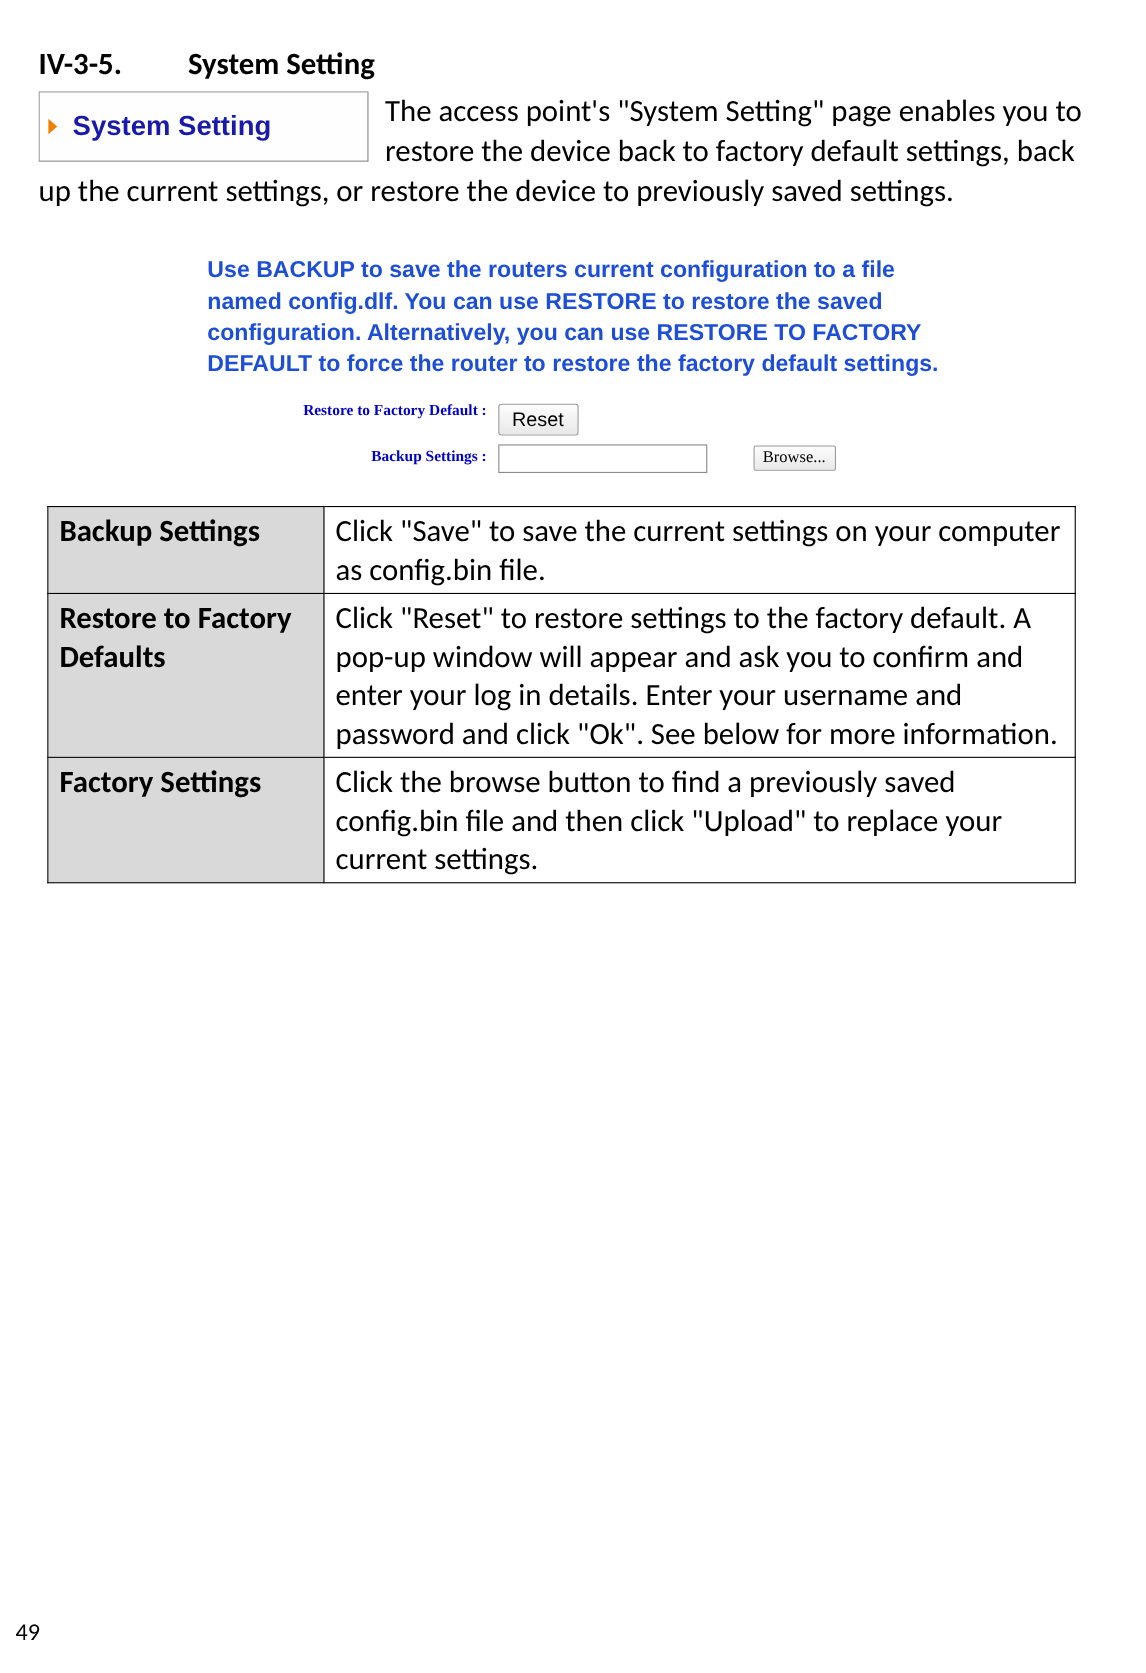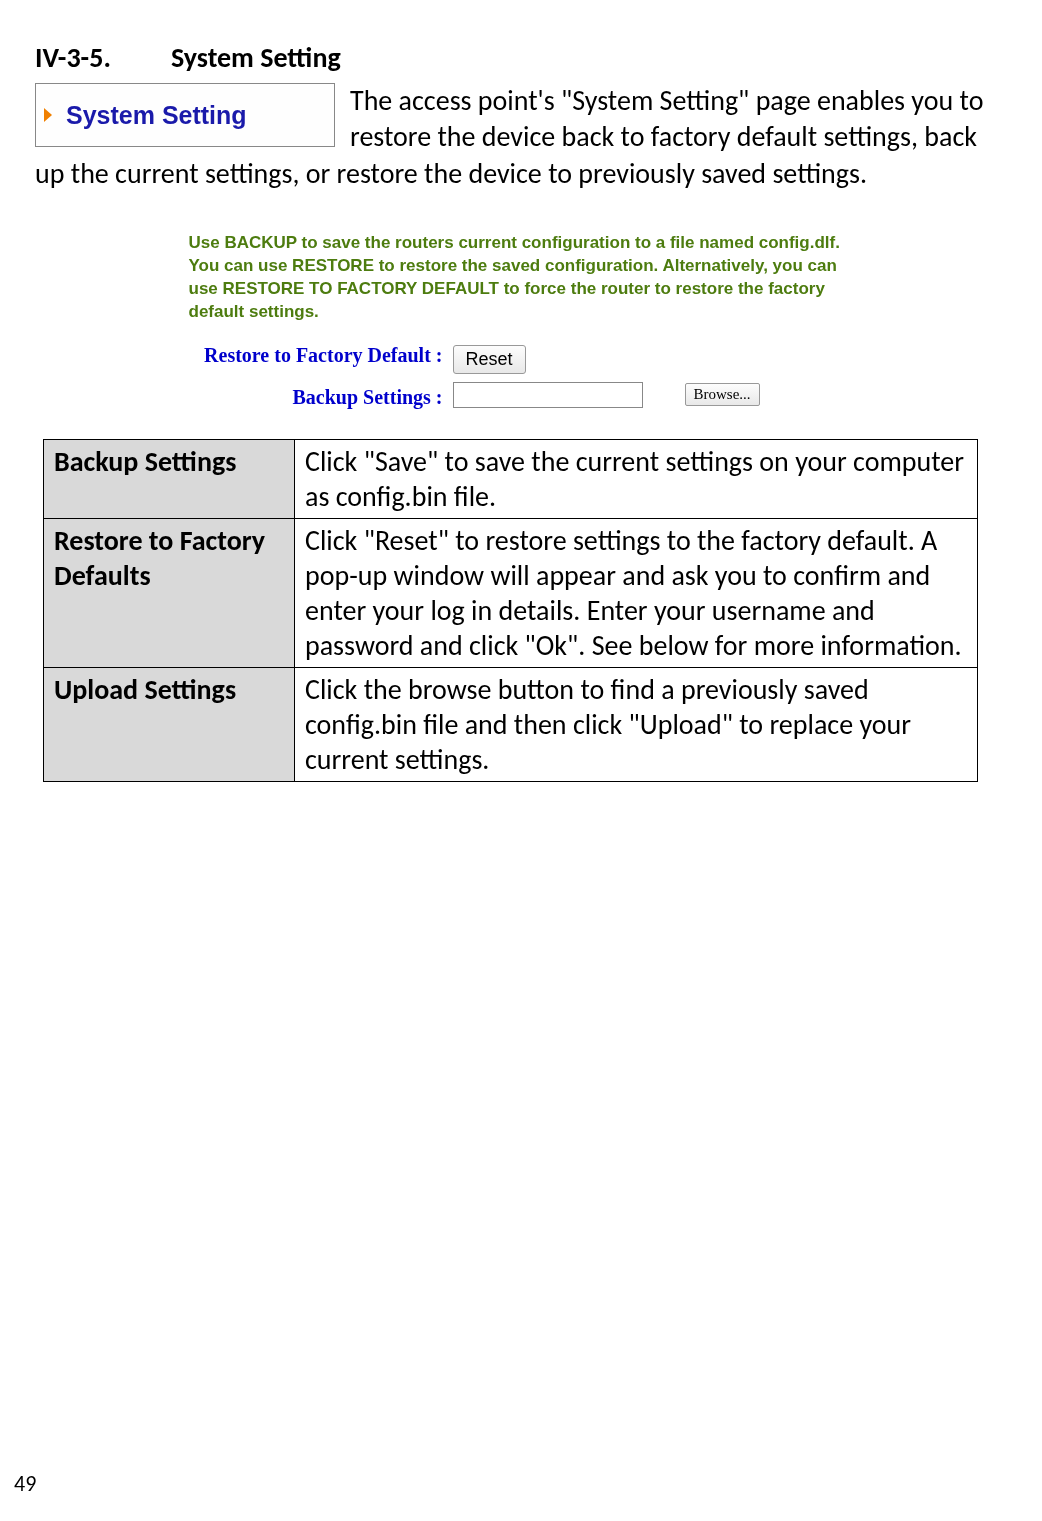--- a/index.html
+++ b/index.html
@@ -53,35 +53,35 @@
       font-weight: bold;
       font-size: 25px;
       font-family: Arial, sans-serif;
     }
     .ui-panel {
       width: 665px;
       margin: 0 auto 30px auto;
       font-family: Arial, sans-serif;
     }
     .ui-help {
-      color: #4d7c0f;
-      font-size: 17px;
+      color: #1d4ed8;
+      font-size: 21px;
       font-weight: bold;
       line-height: 1.35;
       margin-bottom: 16px;
     }
     .ui-row {
       display: flex;
       align-items: flex-start;
       margin-bottom: 8px;
     }
     .ui-label {
       color: #0000cc;
       font-weight: bold;
-      font-size: 20px;
+      font-size: 14px;
       width: 254px;
       text-align: right;
       padding-right: 10px;
       padding-top: 4px;
       font-family: 'Times New Roman', serif;
     }
     .ui-button {
       background: linear-gradient(#fdfdfd, #e8e8e8);
       border: 1px solid #999;
       padding: 3px 12px;
@@ -172,19 +172,19 @@
   <tbody>
       <tr>
     <td class="key">Backup Settings</td>
     <td>Click "Save" to save the current settings on your computer as config.bin file.</td>
   </tr>
   <tr>
     <td class="key">Restore to Factory Defaults</td>
     <td>Click "Reset" to restore settings to the factory default. A pop-up window will appear and ask you to confirm and enter your log in details. Enter your username and password and click "Ok". See below for more information.</td>
   </tr>
   <tr>
-    <td class="key">Upload Settings</td>
+    <td class="key">Factory Settings</td>
     <td>Click the browse button to find a previously saved config.bin file and then click "Upload" to replace your current settings.</td>
   </tr>
 </tbody>
   </table>
 
 <div class="page-num">49</div>
 
 </body></html>

